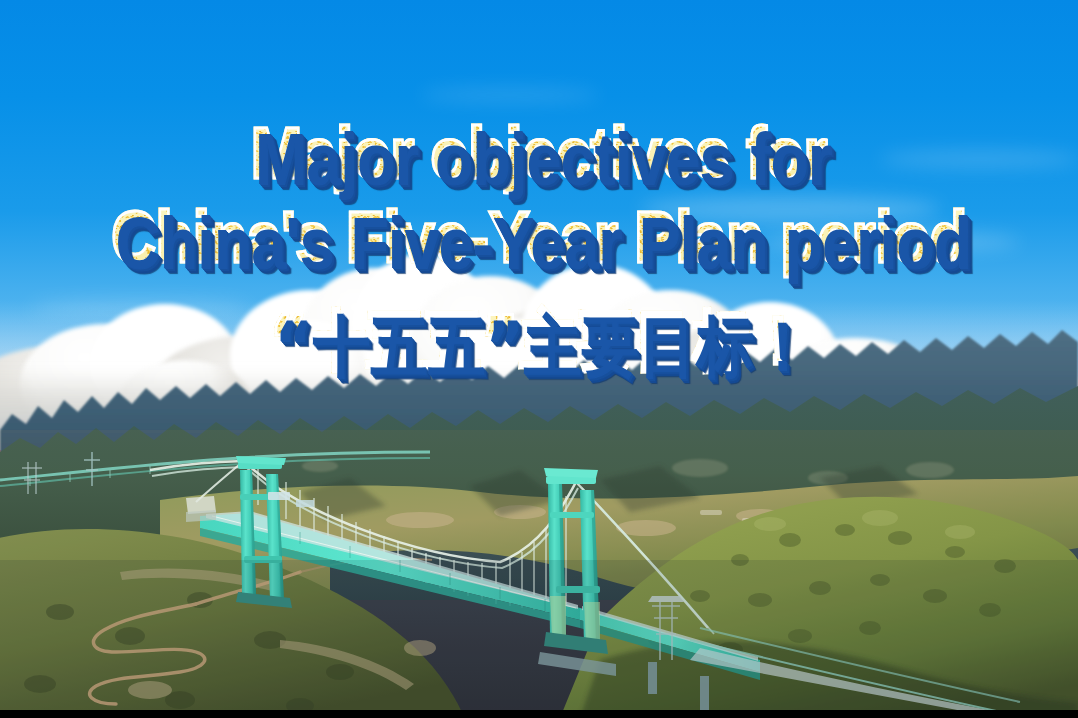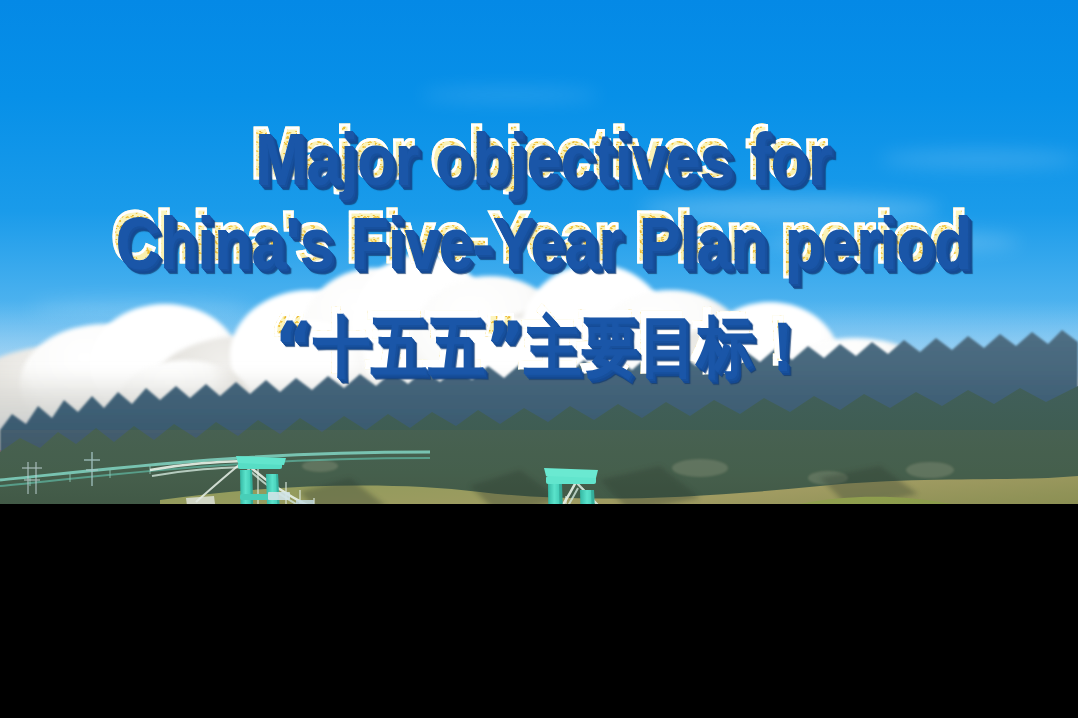--- a/index.html
+++ b/index.html
@@ -1,20 +1,20 @@
 <!DOCTYPE html>
 <html><head>
 <meta charset="utf-8">
 <style>
   html,body{margin:0;padding:0;background:#000;}
   body{font-family:"Liberation Sans",sans-serif;}
 
   #card{
     position:relative;
-    width:1078px;height:504px;
+    width:1078px;height:710px;
     overflow:hidden;
     background:#ef4444;
   }
 
   
   .sky{
     position:absolute;left:0;top:0;width:1078px;height:440px;
     background:linear-gradient(#0489e6 0%,#0790e8 22%,#1a9bea 48%,#4fb3ef 70%,#8ecbf3 86%,#b9dbf2 96%,#cfe0ea 100%);
   }
   .sky-haze{

